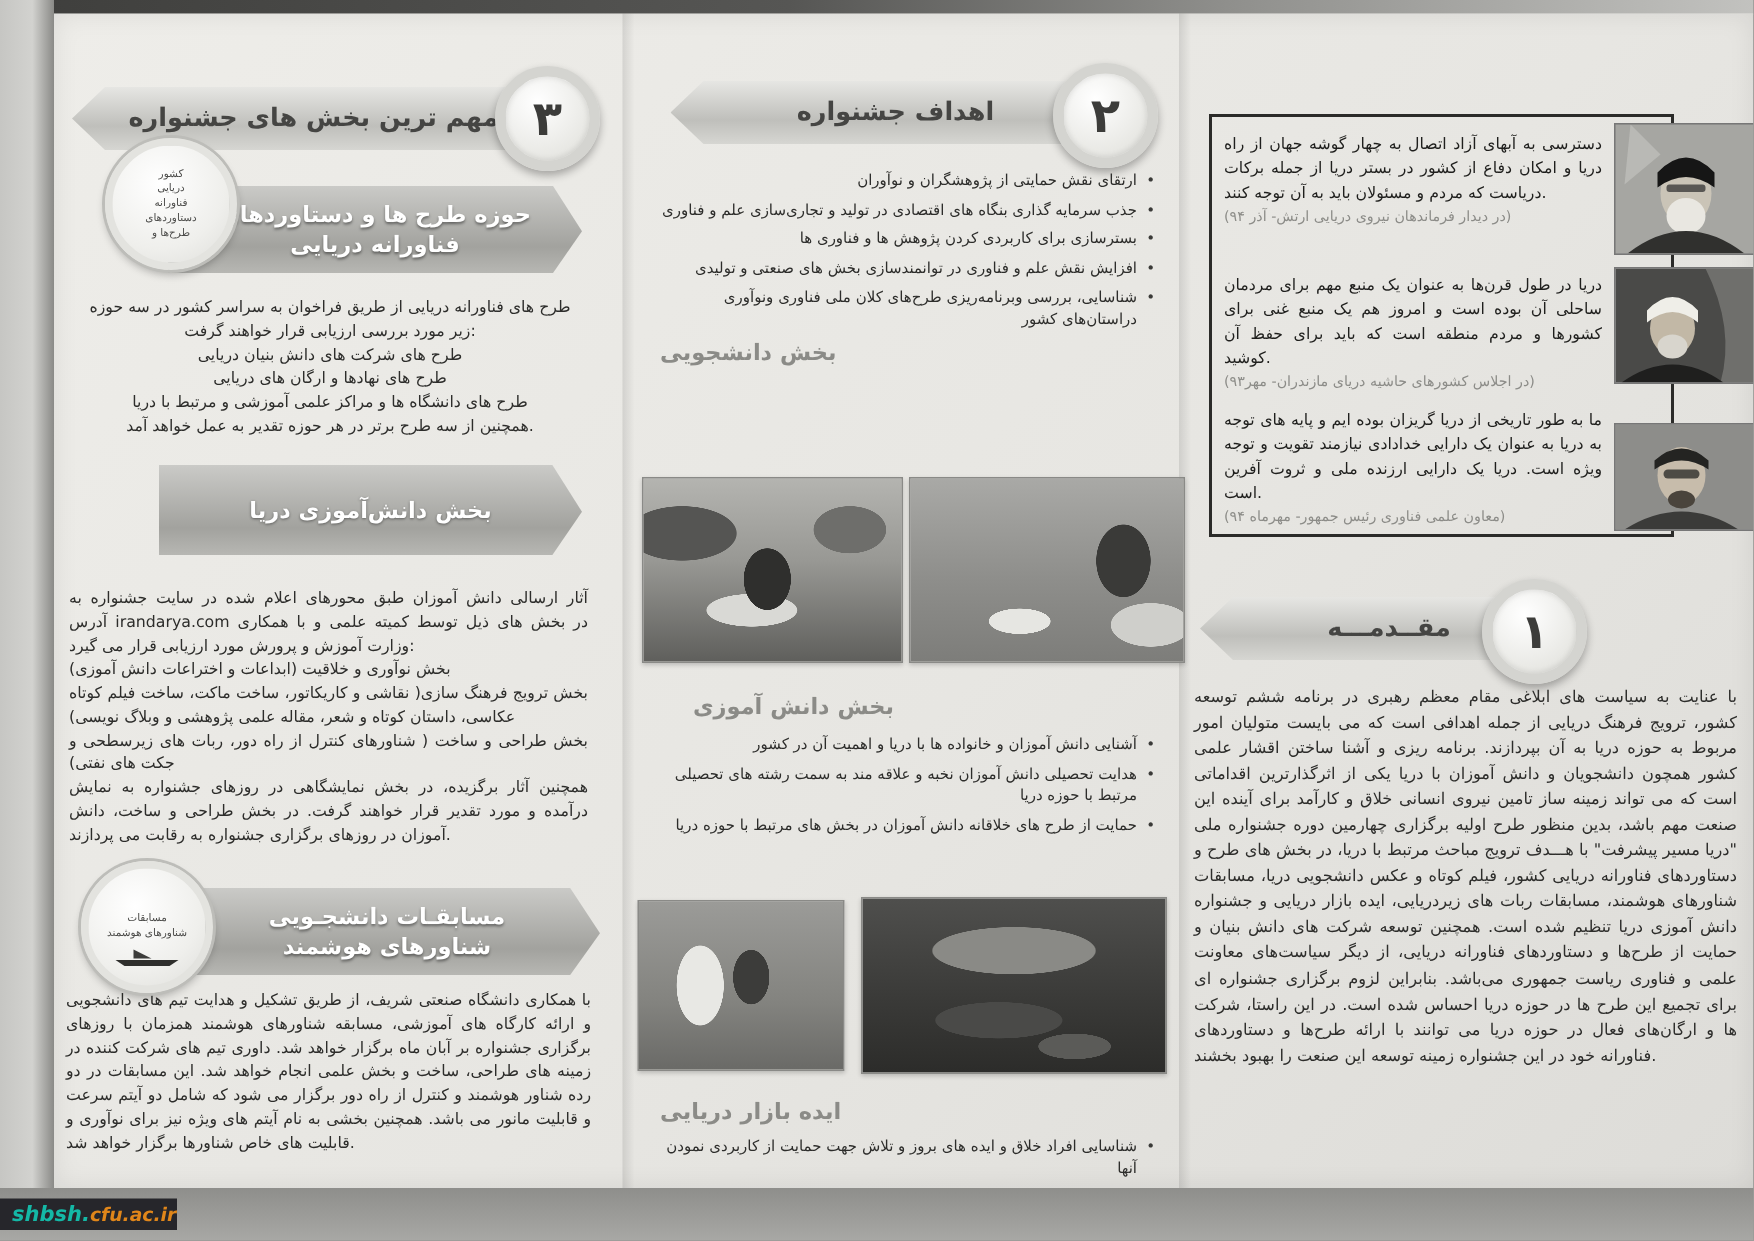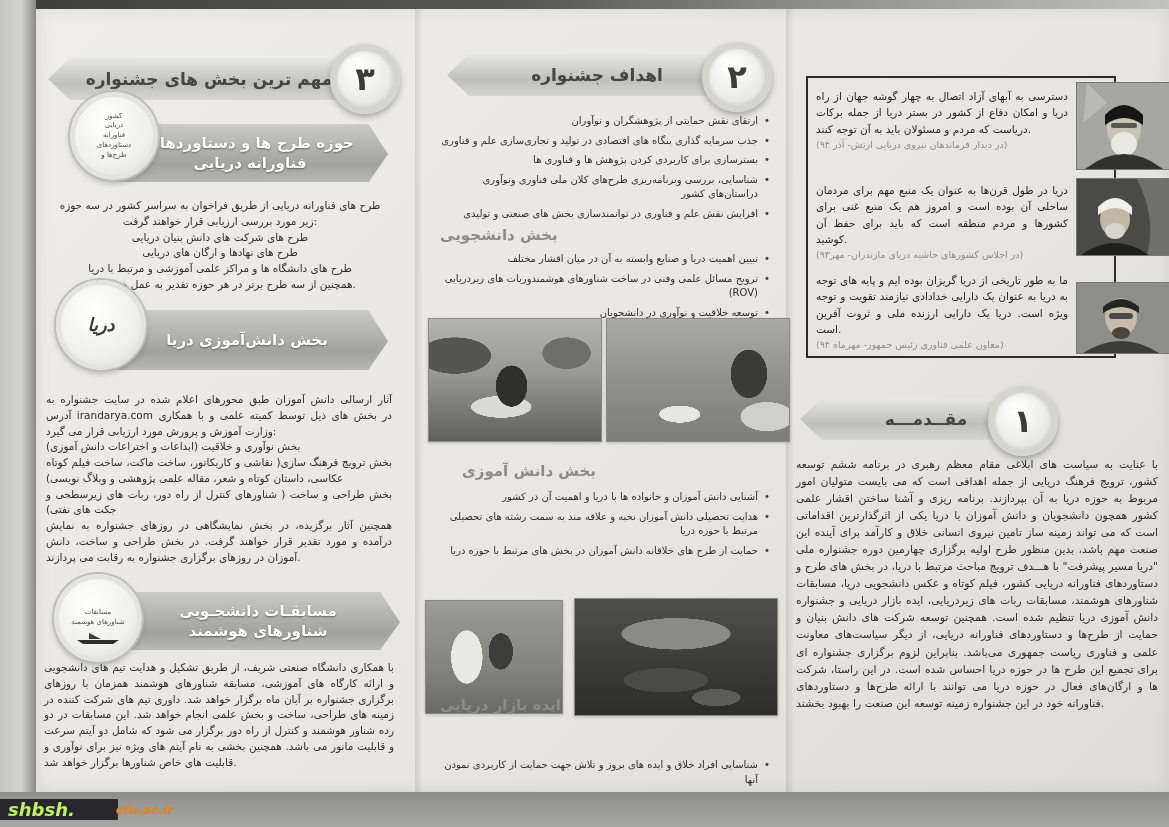--- a/index.html
+++ b/index.html
@@ -75,22 +75,22 @@
   
   .quotebox{position:absolute;border:2px solid #2b2b29;}
   .quote{position:absolute;width:252px;}
   .qtext{font-size:10.5px;line-height:1.55;color:#1f1f1d;text-align:justify;}
   .qsrc{font-size:9.5px;color:#8c8c88;text-align:left;margin-top:2px;}
   .portrait{position:absolute;border:1px solid #777;overflow:hidden;background:#9c9c99;}
   .portrait svg{display:block;width:100%;height:100%;}
 
   .footerbar{position:absolute;left:0;top:799px;width:118px;height:21px;background:#26262b;
     display:flex;align-items:center;padding-right:0;direction:ltr;}
-  .footerbar .f1{color:#bef264;font-weight:bold;font-style:italic;font-size:18px;margin-left:8px;}
-  .footerbar .f2{font-weight:bold;font-style:italic;font-size:12.5px;margin-left:41px;}
+  .footerbar .f1{color:#14b8a6;font-weight:bold;font-style:italic;font-size:14px;margin-left:8px;}
+  .footerbar .f2{font-weight:bold;font-style:italic;font-size:12.5px;}
 </style>
 </head>
 <body>
 
 <div class="page">
   <div class="top-strip"></div>
   <div class="left-strip"></div>
   <div class="bottom-strip"></div>
   <div class="paper"></div>
   <div class="fold" style="left:415px;"></div>
@@ -113,23 +113,20 @@
   <div class="ribbon" style="left:112px;top:124px;width:276px;height:58px;">
     <span class="rtxt" style="font-size:15px;">حوزه طرح ها و دستاوردهای
 فناورانه دریایی</span>
   </div>
   <div class="para" style="left:52px;top:198px;width:336px;text-align:center;">طرح های فناورانه دریایی از طریق فراخوان به سراسر کشور در سه حوزه زیر مورد بررسی ارزیابی قرار خواهند گرفت:
 طرح های شرکت های دانش بنیان دریایی
 طرح های نهادها و ارگان های دریایی
 طرح های دانشگاه ها و مراکز علمی آموزشی و مرتبط با دریا
 همچنین از سه طرح برتر در هر حوزه تقدیر به عمل خواهد آمد.</div>
 
-  <div class="logocircle" style="left:56px;top:280px;width:80px;height:80px;">
-    <span class="ltxt big">دریا</span>
-  </div>
   <div class="ribbon" style="left:106px;top:310px;width:282px;height:60px;">
     <span class="rtxt" style="font-size:15px;">بخش دانش‌آموزی دریا</span>
   </div>
   <div class="para" style="left:46px;top:392px;width:346px;">آثار ارسالی دانش آموزان طبق محورهای اعلام شده در سایت جشنواره به آدرس irandarya.com در بخش های ذیل توسط کمیته علمی و با همکاری وزارت آموزش و پرورش مورد ارزیابی قرار می گیرد:
 بخش نوآوری و خلاقیت (ابداعات و اختراعات دانش آموزی)
 بخش ترویج فرهنگ سازی( نقاشی و کاریکاتور، ساخت ماکت، ساخت فیلم کوتاه عکاسی، داستان کوتاه و شعر، مقاله علمی پژوهشی و وبلاگ نویسی)
 بخش طراحی و ساخت ( شناورهای کنترل از راه دور، ربات های زیرسطحی و جکت های نفتی)
 همچنین آثار برگزیده، در بخش نمایشگاهی در روزهای جشنواره به نمایش درآمده و مورد تقدیر قرار خواهند گرفت. در بخش طراحی و ساخت، دانش آموزان در روزهای برگزاری جشنواره به رقابت می پردازند.</div>
 
   <div class="logocircle" style="left:54px;top:574px;width:78px;height:78px;">
@@ -150,46 +147,40 @@
     <span class="btxt">اهداف جشنواره</span>
   </div>
   <div class="numcircle" style="left:702px;top:42px;">
     <span>۲</span>
   </div>
 
   <ul class="blist" style="left:440px;top:114px;width:332px;">
     <li>ارتقای نقش حمایتی از پژوهشگران و نوآوران</li>
     <li>جذب سرمایه گذاری بنگاه های اقتصادی در تولید و تجاری‌سازی علم و فناوری</li>
     <li>بسترسازی برای کاربردی کردن پژوهش ها و فناوری ها</li>
+    <li>افزایش نقش علم و فناوری در توانمندسازی بخش های صنعتی و تولیدی</li>
     <li>شناسایی، بررسی وبرنامه‌ریزی طرح‌های کلان ملی فناوری ونوآوری دراستان‌های کشور</li>
-    <li>افزایش نقش علم و فناوری در توانمندسازی بخش های صنعتی و تولیدی</li>
   </ul>
 
   <div class="subhead" style="left:440px;top:226px;right:auto;">بخش دانشجویی</div>
-  <ul class="blist" style="left:440px;top:252px;width:332px;">
-    <li>تبیین اهمیت دریا و صنایع وابسته به آن در میان اقشار مختلف</li>
-    <li>ترویج مسائل علمی وفنی در ساخت شناورهای هوشمندوربات های زیردریایی (ROV)</li>
-    <li>توسعه خلاقیت و نوآوری در دانشجویان</li>
-    <li>آشنایی با امور مهندسی و ساخت</li>
-  </ul>
 
   <div class="photo ph1" style="left:428px;top:318px;width:172px;height:122px;"></div>
   <div class="photo ph2" style="left:606px;top:318px;width:182px;height:122px;"></div>
 
   <div class="subhead" style="left:440px;top:462px;margin-left:22px;">بخش دانش آموزی</div>
   <ul class="blist" style="left:438px;top:490px;width:334px;">
     <li>آشنایی دانش آموزان و خانواده ها با دریا و اهمیت آن در کشور</li>
     <li>هدایت تحصیلی دانش آموزان نخبه و علاقه مند به سمت رشته های تحصیلی مرتبط با حوزه دریا</li>
     <li>حمایت از طرح های خلاقانه دانش آموزان در بخش های مرتبط با حوزه دریا</li>
   </ul>
 
   <div class="photo ph3" style="left:425px;top:600px;width:136px;height:112px;"></div>
   <div class="photo ph4" style="left:574px;top:598px;width:202px;height:116px;"></div>
 
-  <div class="subhead" style="left:440px;top:696px;">ایده بازار دریایی</div>
+  <div class="subhead" style="left:440px;top:732px;">ایده بازار دریایی</div>
   <ul class="blist" style="left:438px;top:758px;width:334px;">
     <li>شناسایی افراد خلاق و ایده های بروز و تلاش جهت حمایت از کاربردی نمودن آنها</li>
   </ul>
 
   <div class="quotebox" style="left:806px;top:76px;width:306px;height:278px;"></div>
 
   <div class="quote" style="left:816px;top:88px;">
     <div class="qtext">دسترسی به آبهای آزاد اتصال به چهار گوشه جهان از راه دریا و امکان دفاع از کشور در بستر دریا از جمله برکات دریاست که مردم و مسئولان باید به آن توجه کنند.</div>
     <div class="qsrc">(در دیدار فرماندهان نیروی دریایی ارتش- آذر ۹۴)</div>
   </div>

